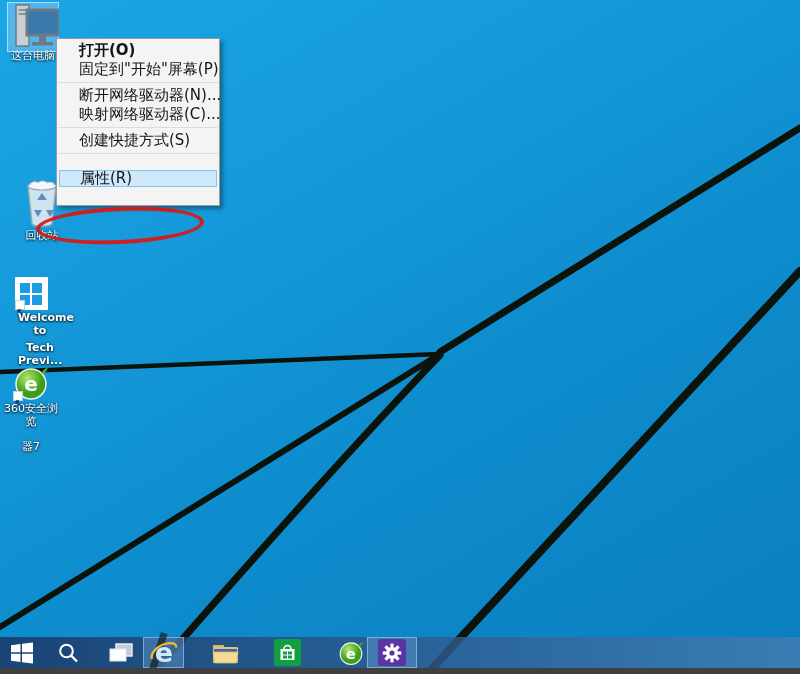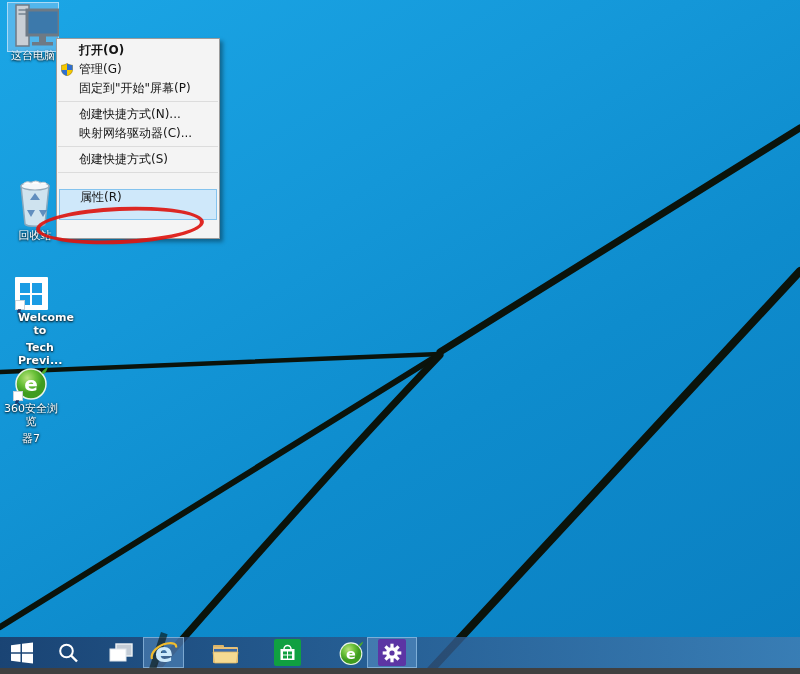--- a/index.html
+++ b/index.html
@@ -25,27 +25,27 @@
   .shortcut-overlay{position:absolute;left:0;bottom:0;width:10px;height:10px;background:#fff;
     border:1px solid #c8d2da;}
   
   .menu{
     position:absolute;left:56px;top:38px;width:164px;z-index:6;
     background:#f4f4f4;border:1px solid #9b9b9b;
     box-shadow:3px 3px 4px rgba(0,0,0,.35);
     padding:2px 0;
   }
   .mi{
-    position:relative;height:19px;line-height:19px;font-size:12px;color:#141414;
+    position:relative;height:19px;line-height:19px;font-size:15px;color:#141414;
     padding-left:22px;white-space:nowrap;
   }
   .mi.bold{font-weight:bold;}
   .mi .shield{position:absolute;left:4px;top:3px;}
   .mi.hl{
-    margin:16px 2px;padding-left:20px;height:31px;line-height:15px;
+    margin:16px 2px;padding-left:20px;height:17px;line-height:15px;
     background:#cfe8fa;border:1px solid #84c3ee;
   }
   .msep{height:1px;background:#dcdcdc;margin:3px 1px;}
   
   .red-ellipse{
     position:absolute;left:36px;top:207px;width:168px;height:37px;z-index:8;
     border:4px solid #dd1610;border-radius:50%;transform:rotate(-2.5deg);
     opacity:.92;pointer-events:none;
   }
   
@@ -87,21 +87,21 @@
       <rect x="11.5" y="7" width="8" height="2" fill="#8a97a2"></rect>
       <rect x="11.5" y="11" width="8" height="2" fill="#8a97a2"></rect>
       <rect x="20" y="8" width="32" height="25" fill="#3c79ab" stroke="#6e7a85" stroke-width="3"></rect>
       <rect x="32" y="33" width="7" height="7" fill="#6e7a85"></rect>
       <rect x="25" y="40" width="21" height="3.5" fill="#6e7a85"></rect>
     </svg>
     <span class="dlabel">这台电脑</span>
   </div>
 
 
-  <div class="dicon" style="left:4px;top:180px;">
+  <div class="dicon" style="left:11px;top:180px;">
     <svg class="glyph" width="44" height="48" viewBox="0 0 44 48">
       <path d="M8,6 C12,1 32,1 36,6 L32,44 C30,47 14,47 12,44 Z" fill="#dfe9f1" stroke="#93a9ba" stroke-width="1.5" opacity="0.92"></path>
       <ellipse cx="22" cy="6" rx="14" ry="4" fill="#f3f7fa" stroke="#93a9ba" stroke-width="1.2"></ellipse>
       <path d="M10,4 q4,-4 8,-1 q5,-4 9,0 q5,-2 7,1" fill="#fdfdfd" stroke="#b9c7d2" stroke-width="1"></path>
       <path d="M17,20 l5,-7 5,7 Z M14,30 l8,0 -4,7 Z M26,30 l8,0 -4,7 Z" fill="#4d7fb5" opacity="0.85"></path>
     </svg>
     <span class="dlabel">回收站</span>
   </div>
 
   <div class="dicon" style="left:0px;top:277px;">
@@ -137,38 +137,28 @@
         <path d="M28,8 q4,-5 7,-6 q-1,4 -4,7" fill="#4aa829"></path>
         <text x="18" y="26" font-size="20" font-weight="bold" fill="#ffffff" text-anchor="middle" font-family="DejaVu Sans, sans-serif">e</text>
       </svg>
       <span class="shortcut-overlay">
         <svg width="8" height="8" viewBox="0 0 8 8">
           <path d="M6.5,6.5 L2,2 M2,2 l0,3 M2,2 l3,0" stroke="#20376b" stroke-width="1.4" fill="none"></path>
         </svg>
       </span>
     </div>
     <span class="dlabel">360安全浏览</span>
-    <span class="dlabel" style="margin-top:4px;">器7</span>
+    <span class="dlabel" style="margin-top:12px;">器7</span>
   </div>
 
   <div class="menu">
     <div class="mi bold">打开(O)</div>
-    <div class="mi">
-      <span class="shield">
-        <svg width="12" height="13" viewBox="0 0 12 13">
-          <path d="M6,0.5 C8,1.8 10,2.2 11.5,2.2 L11.5,7 C11.5,10 9,12 6,12.8 C3,12 0.5,10 0.5,7 L0.5,2.2 C2,2.2 4,1.8 6,0.5 Z" fill="#f6c800" stroke="#8a7000" stroke-width="0.5"></path>
-          <path d="M6,0.5 C8,1.8 10,2.2 11.5,2.2 L11.5,7 L6,7 Z" fill="#2f6fd0"></path>
-          <path d="M6,7 L6,12.8 C3,12 0.5,10 0.5,7 Z" fill="#2f6fd0"></path>
-        </svg>
-      </span>
-      <span>管理(G)</span>
-    </div>
     <div class="mi">固定到"开始"屏幕(P)</div>
     <div class="msep"></div>
-    <div class="mi">创建快捷方式(N)...</div>
+    <div class="mi">断开网络驱动器(N)...</div>
     <div class="mi">映射网络驱动器(C)...</div>
     <div class="msep"></div>
     <div class="mi">创建快捷方式(S)</div>
     <div class="msep"></div>
     <div class="mi hl">属性(R)</div>
   </div>
 
   <div class="red-ellipse"></div>
 
   <div class="taskbar">

